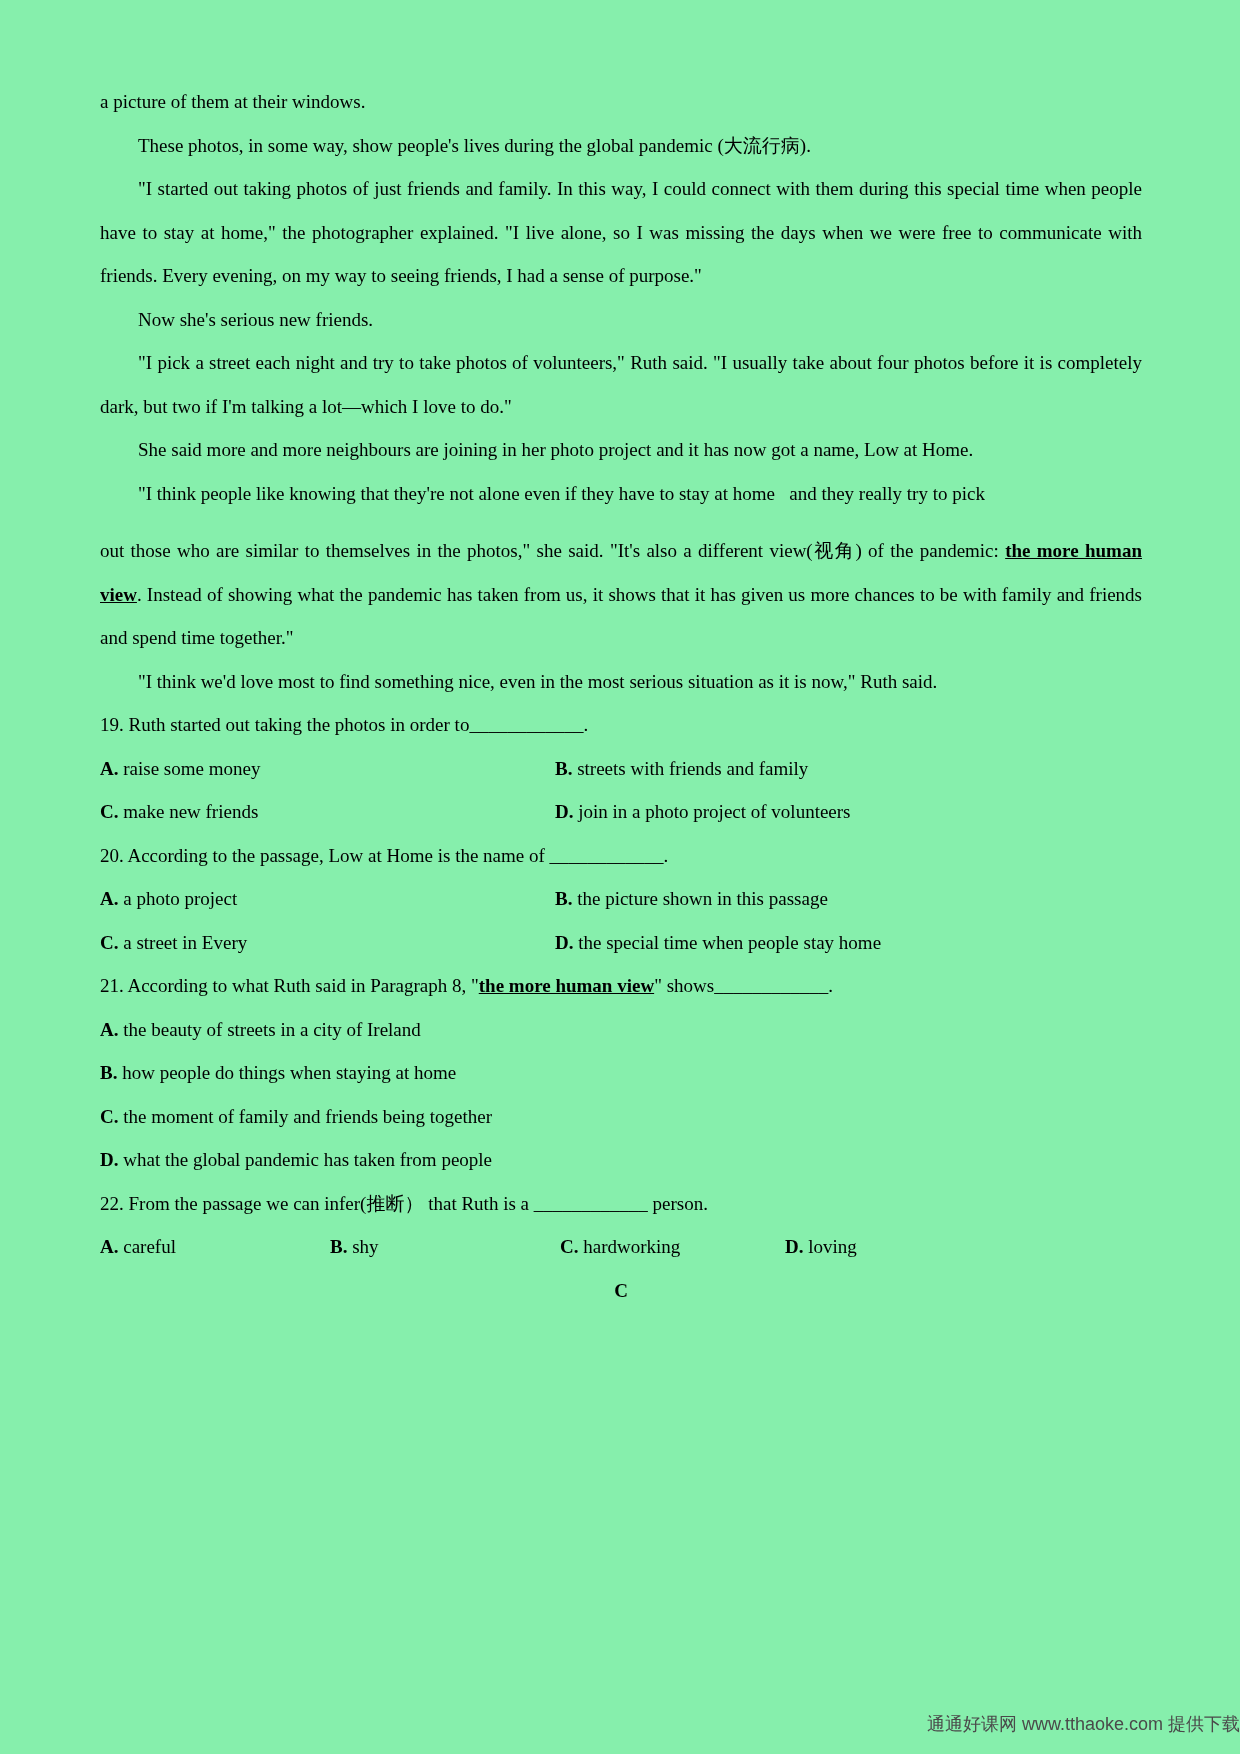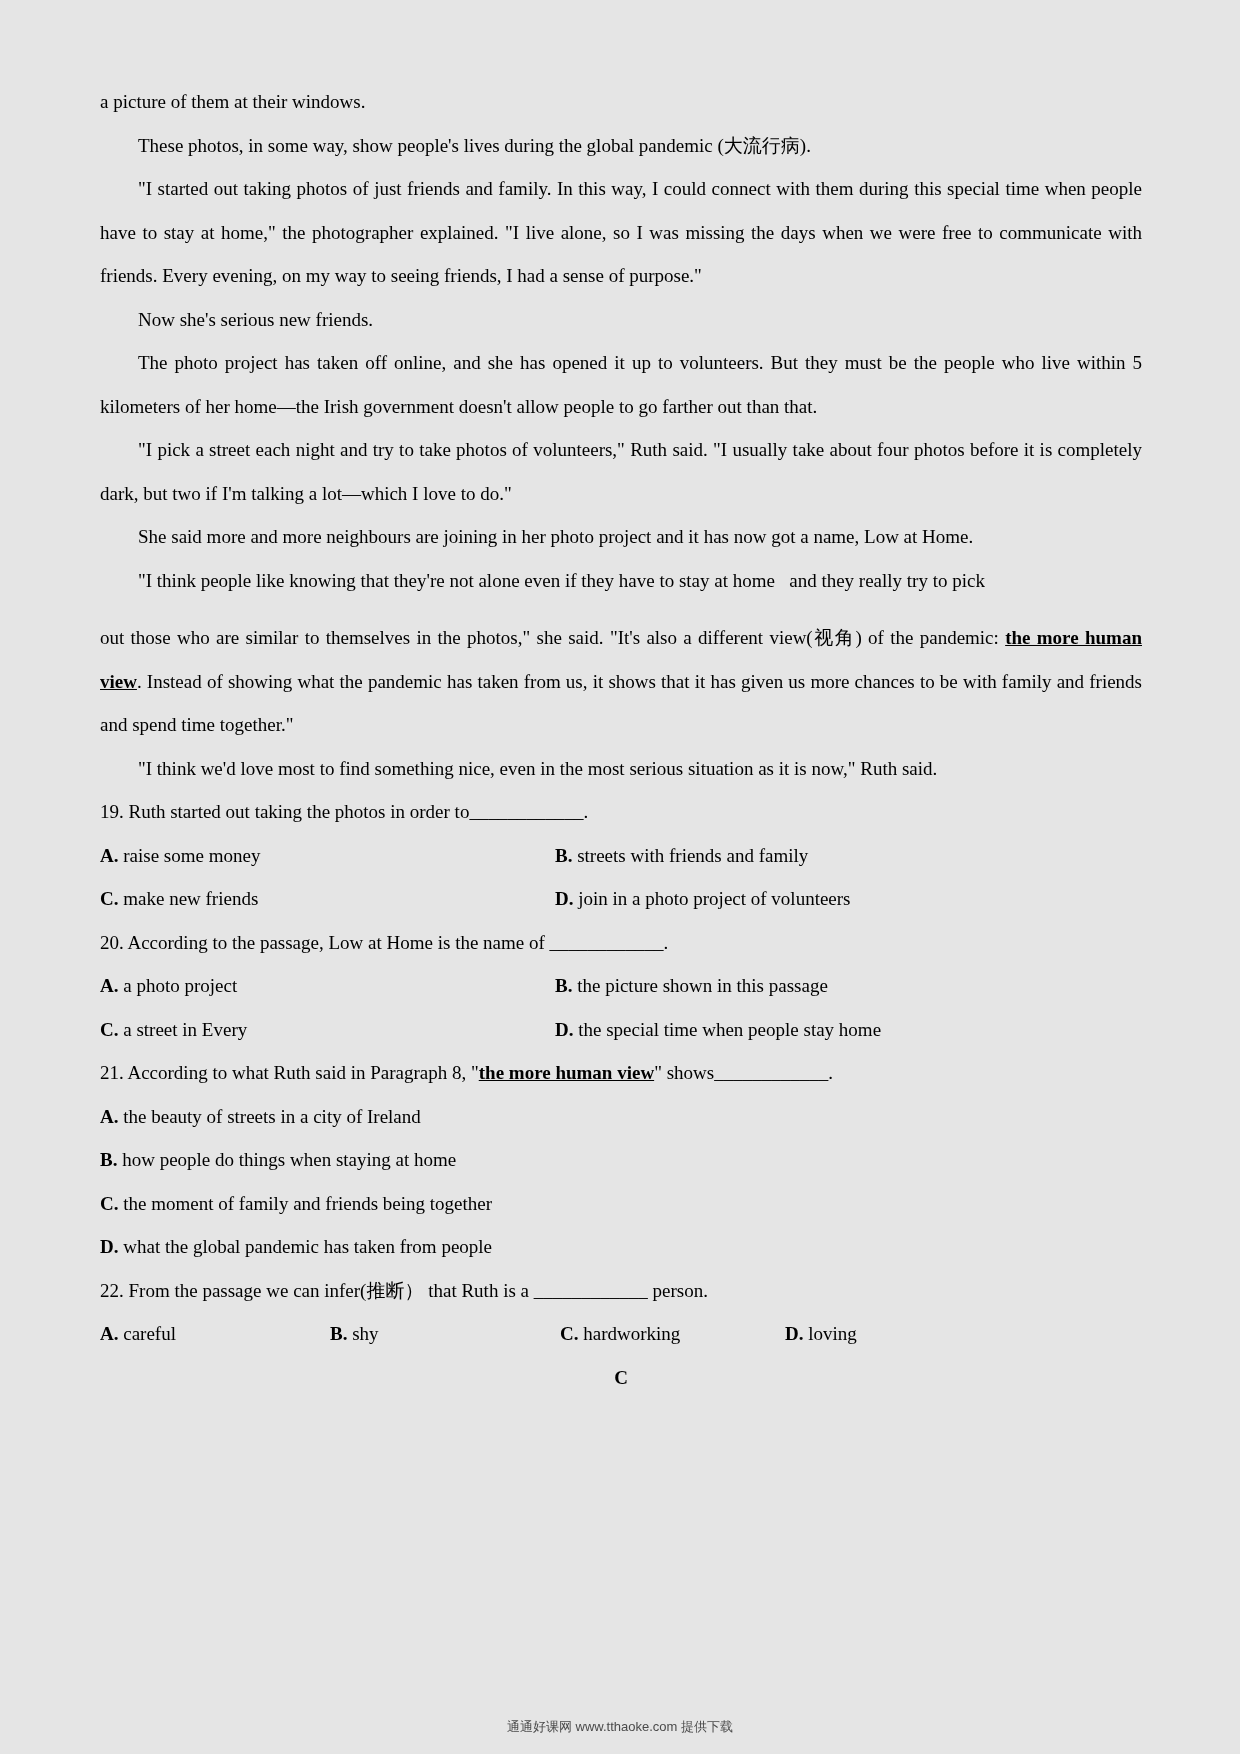--- a/index.html
+++ b/index.html
@@ -2,21 +2,21 @@
 <html><head>
 <meta charset="utf-8">
 <style>
   * { margin: 0; padding: 0; box-sizing: border-box; }
   html, body { background: #ffffff; }
   .page {
     position: relative;
     width: 1240px;
     height: 1754px;
     margin: 0 auto;
-    background: #e5e5e5;
+    background: #86efac;
     font-family: "Liberation Serif", "DejaVu Serif", serif;
     font-size: 19px;
     color: #000000;
     overflow: hidden;
   }
   .content {
     position: absolute;
     top: 80px;
     left: 100px;
     right: 98px;
@@ -40,37 +40,36 @@
   .section-label {
     text-align: center;
     font-weight: bold;
     line-height: 43.5px;
   }
   .footer {
     position: absolute;
     left: 0;
     right: 0;
     bottom: 18px;
-    text-align: center;
+    text-align: right;
     font-family: "Liberation Sans", "DejaVu Sans", sans-serif;
-    font-size: 13px;
+    font-size: 18px;
     color: #4a4a4a;
   }
 </style>
 </head>
 <body>
 
 <div class="page">
   <main class="content">
 
     <p class="para">a picture of them at their windows.</p>
     <p class="para indent">These photos, in some way, show people's lives during the global pandemic (大流行病).</p>
     <p class="para indent">"I started out taking photos of just friends and family. In this way, I could connect with them during this special time when people have to stay at home," the photographer explained. "I live alone, so I was missing the days when we were free to communicate with friends. Every evening, on my way to seeing friends, I had a sense of purpose."</p>
     <p class="para indent">Now she's serious new friends.</p>
-    <p class="para indent">The photo project has taken off online, and she has opened it up to volunteers. But they must be the people who live within 5 kilometers of her home—the Irish government doesn't allow people to go farther out than that.</p>
     <p class="para indent">"I pick a street each night and try to take photos of volunteers," Ruth said. "I usually take about four photos before it is completely dark, but two if I'm talking a lot—which I love to do."</p>
 
     <p class="para indent"><span>She said more and more neighbours are joining in her photo project and it has now got a name, </span><span class="italic">Low at Home</span><span>.</span></p>
 
     <p class="para indent">"I think people like knowing that they're not alone even if they have to stay at home&nbsp;&nbsp; and they really try to pick</p>
 
     <p class="para gap-top"><span>out those who are similar to themselves in the photos," she said. "It's also a different view(视角) of the pandemic: </span><span class="bold-u">the more human view</span><span>. Instead of showing what the pandemic has taken from us, it shows that it has given us more chances to be with family and friends and spend time together."</span></p>
 
     <p class="para indent">"I think we'd love most to find something nice, even in the most serious situation as it is now," Ruth said.</p>
 

